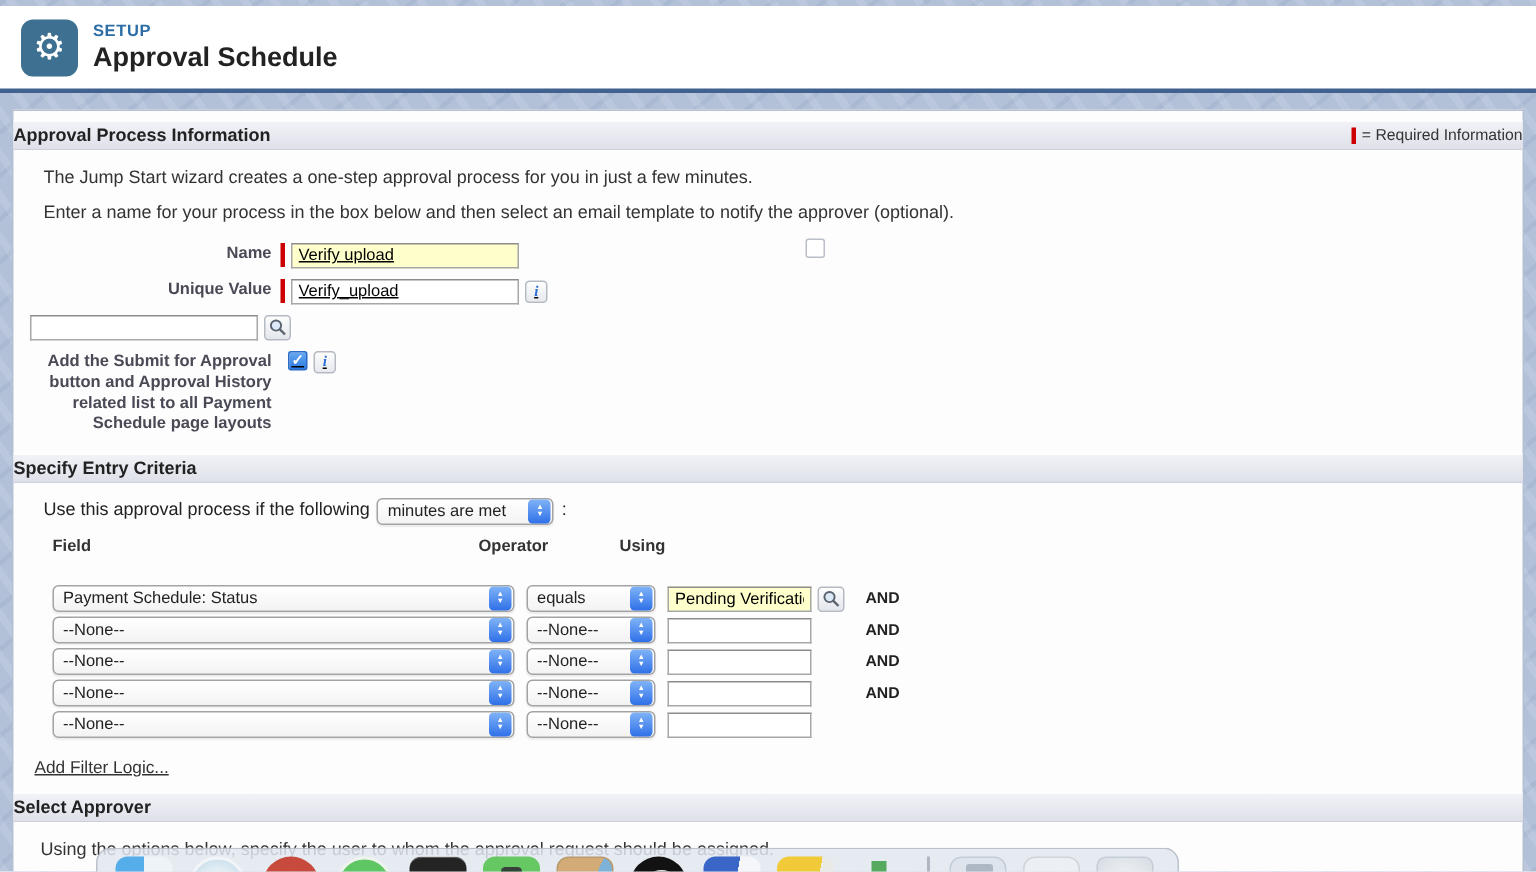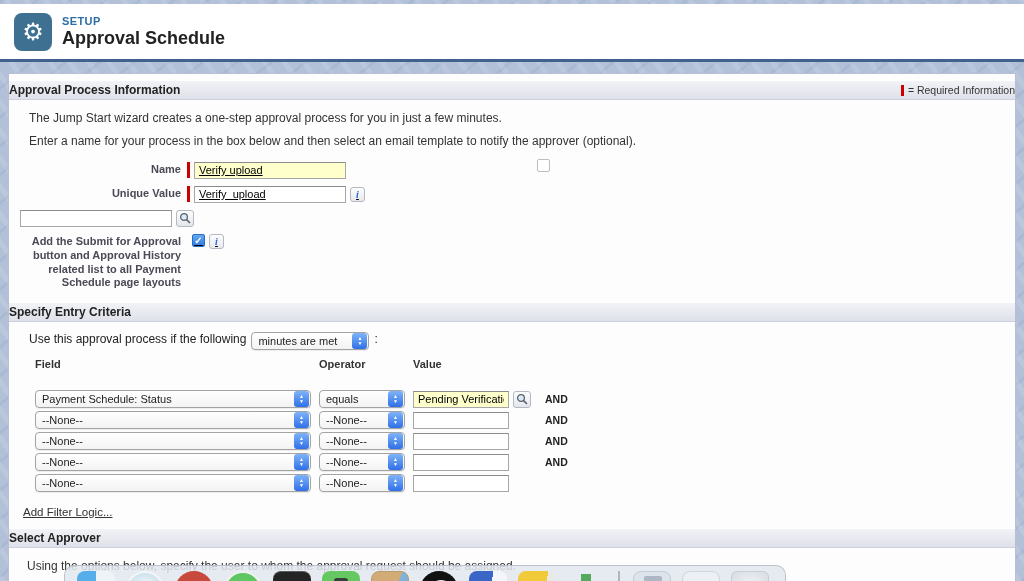--- a/index.html
+++ b/index.html
@@ -97,21 +97,21 @@
 
   .use-row { margin:10px 0 0 20px; display:flex; align-items:flex-start; font-size:12px; color:#222; gap:5px; }
 
   
   .crit { margin:8px 0 0 26px; }
   .crit-head { display:flex; font-size:11px; font-weight:bold; color:#333; margin-bottom:20px; }
   .ch-field { width:284px; }
   .ch-op { width:94px; }
   .ch-val { width:96px; }
   .crit-row { display:flex; align-items:center; margin-bottom:3px; }
-  .crit-row .sel.fsel { width:276px; margin-right:8px; }
+  .crit-row .sel.fsel { width:308px; margin-right:8px; }
   .crit-row .sel.osel { width:86px; margin-right:8px; }
   .crit-row input.txt { width:96px; }
   .crit-row .lookup-slot { width:22px; margin-left:4px; }
   .conj { font-size:10.5px; font-weight:bold; color:#222; margin-left:10px; width:30px; }
 
   .filter-link { display:inline-block; margin:11px 0 0 14px; font-size:11.5px; color:#333; text-decoration:underline; cursor:pointer; }
 
   
   .radio-row { margin:4px 0 0 18px; display:flex; align-items:center; min-height:17px; font-size:12px; color:#222; }
   .radio-row.first { margin-top:8px; }
@@ -227,21 +227,21 @@
           <span>▼</span>
         </span>
     </span>
     <span>:</span>
   </div>
 
   <div class="crit">
     <div class="crit-head">
       <span class="ch-field">Field</span>
       <span class="ch-op">Operator</span>
-      <span class="ch-val">Value</span>
+      <span class="ch-val">Using</span>
     </div>
 
     <div class="crit-row">
       <span class="sel fsel">
           <span class="stxt">Payment Schedule: Status</span>
           <span class="stepper">
             <span>▲</span>
             <span>▼</span>
           </span>
         </span>

